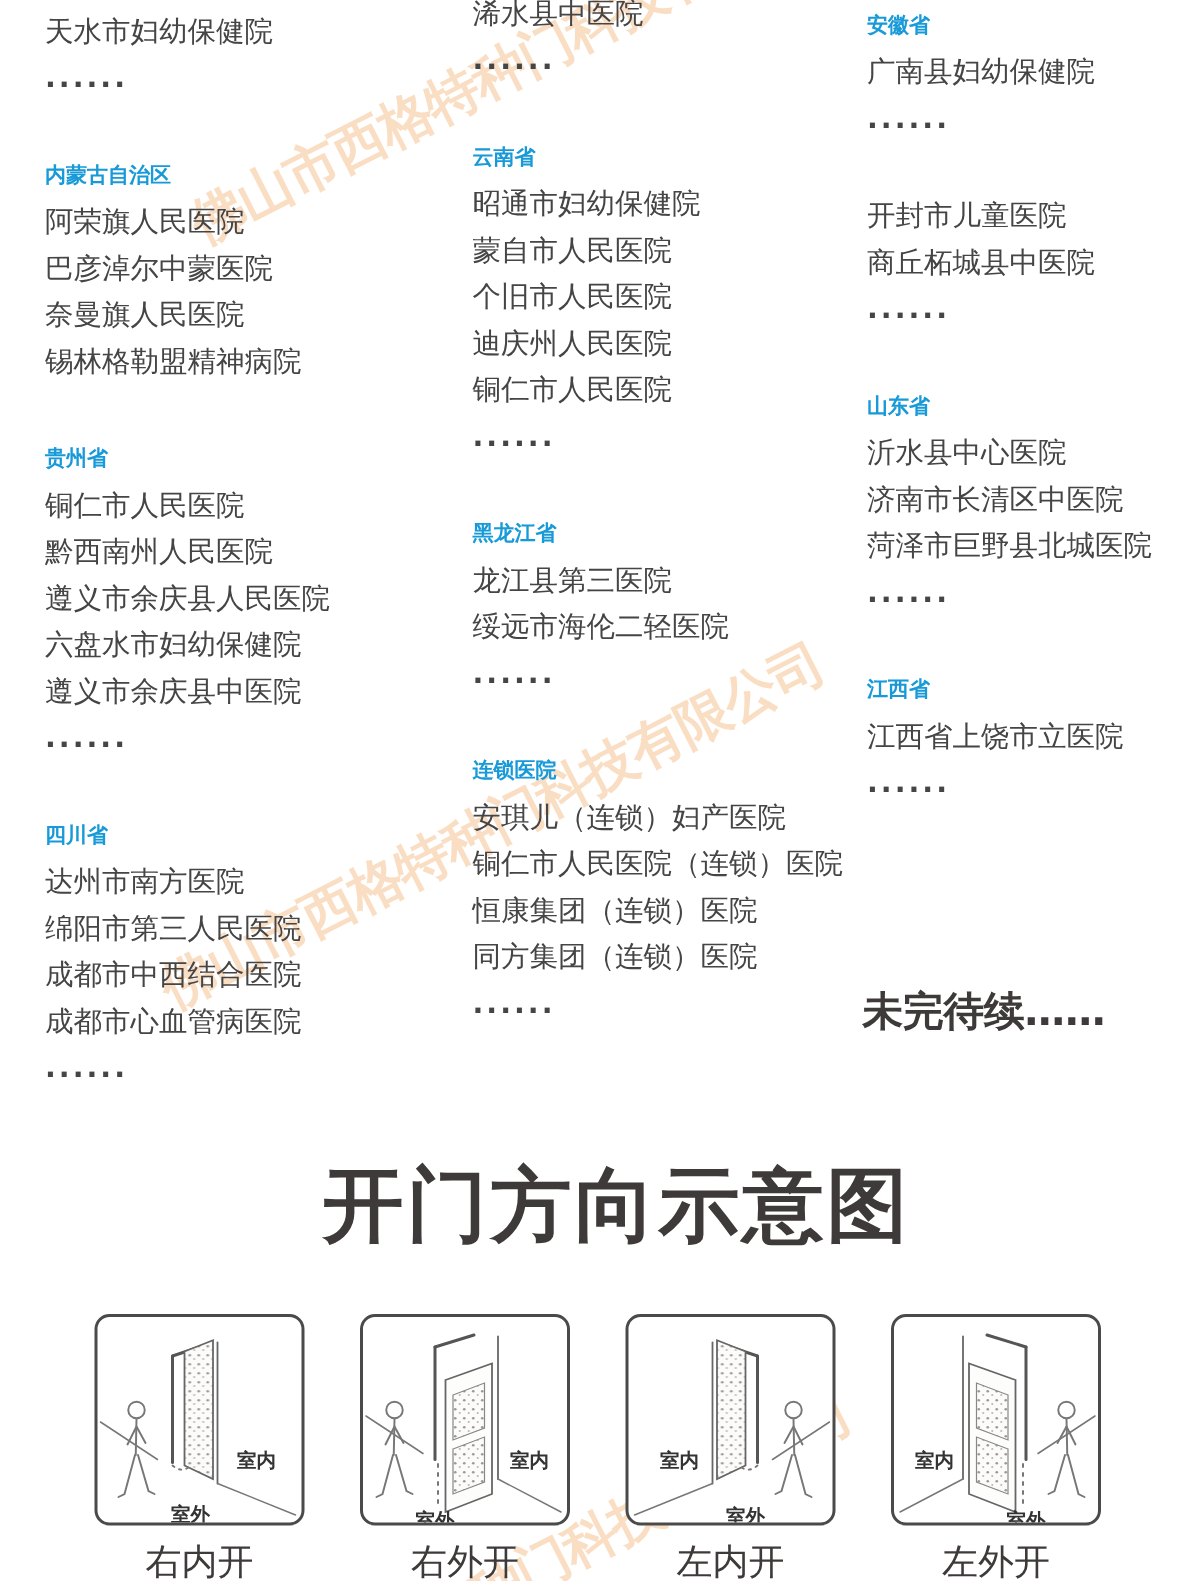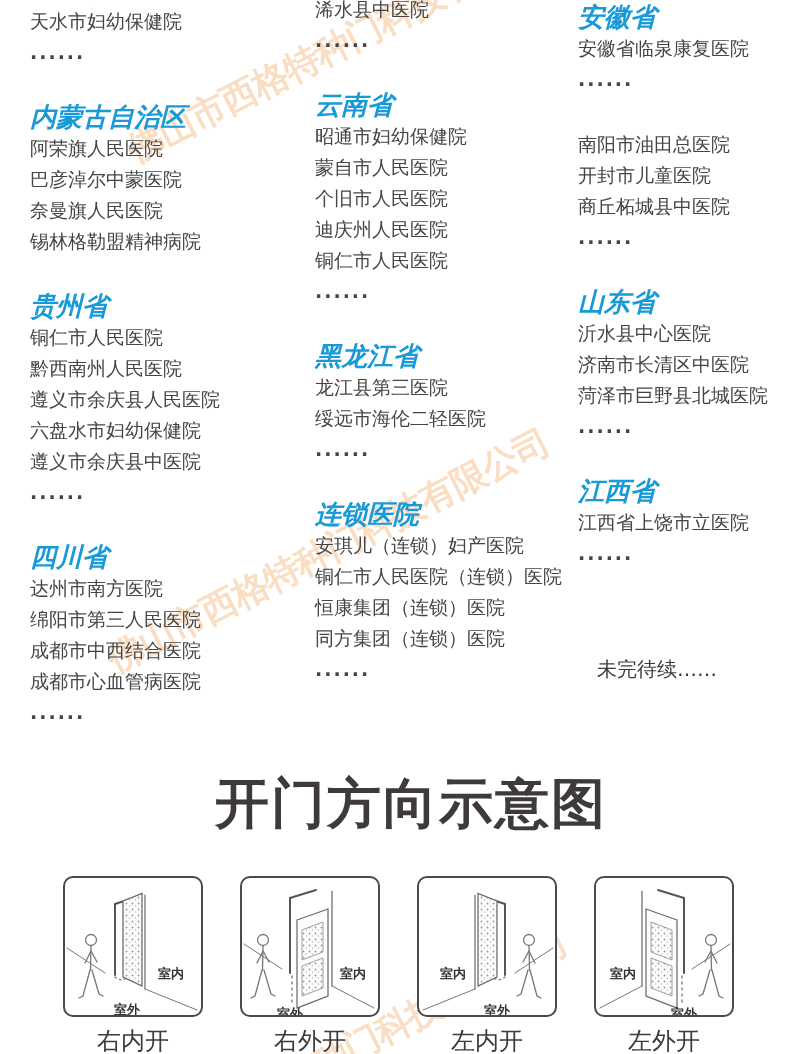--- a/index.html
+++ b/index.html
@@ -14,25 +14,25 @@
     color:var(--watermark,#f6c494);opacity:.55;
     transform:rotate(-27deg);transform-origin:0 50%;
   }
   
   .col{position:absolute;}
   #col-1{left:30px;top:-25px;width:272px;}
   #col-2{left:315px;top:-6px;width:268px;}
   #col-3{left:578px;top:2px;width:212px;}
   .block{margin-top:34px;}
   .block:first-child{margin-top:0;}
-  .header{font-size:26px;line-height:31px;font-weight:700;color:var(--accent,#189ad8);font-style:italic;}
+  .header{font-size:14px;line-height:31px;font-weight:700;color:var(--accent,#189ad8);}
   .item{font-size:19px;line-height:31px;color:var(--body_text,#454545);white-space:nowrap;}
   .ellipsis{font-weight:700;letter-spacing:2px;}
   
-  #continued{position:absolute;left:597px;top:656px;font-size:20px;font-weight:400;
+  #continued{position:absolute;left:575px;top:656px;font-size:27px;font-weight:700;
     color:var(--dark_text,#3e3a39);white-space:nowrap;}
   
   #door-title{position:absolute;left:16px;top:768px;width:790px;text-align:center;
     font-size:54px;font-weight:700;letter-spacing:2px;color:var(--dark_text,#3e3a39);}
   #diagrams{position:absolute;left:63px;top:876px;display:flex;gap:37px;align-items:flex-end;}
   .dcell{width:140px;}
   .dbox{width:136px;height:137px;border:2px solid #4a4a4a;border-radius:10px;background:#fff;}
   .dcaption{margin-top:8px;text-align:center;font-size:24px;font-weight:500;
     color:var(--dark_text,#3e3a39);}
   .dlabel{font-family:"DejaVu Serif","Liberation Serif",serif;font-size:13px;font-weight:700;fill:#333;}
@@ -101,25 +101,24 @@
         <div class="item">安琪儿（连锁）妇产医院</div>
         <div class="item">铜仁市人民医院（连锁）医院</div>
         <div class="item">恒康集团（连锁）医院</div>
         <div class="item">同方集团（连锁）医院</div>
         <div class="item ellipsis">......</div>
       </div>
     </div>
   <div class="col" id="col-3">
       <div class="block">
         <div class="header">安徽省</div>
-        <div class="item">安徽省临泉康复医院</div>
-        <div class="item ellipsis">......</div>
-      </div>
-      <div class="block">
-        <div class="item">南阳市油田总医院</div>
+        <div class="item">广南县妇幼保健院</div>
+        <div class="item ellipsis">......</div>
+      </div>
+      <div class="block">
         <div class="item">开封市儿童医院</div>
         <div class="item">商丘柘城县中医院</div>
         <div class="item ellipsis">......</div>
       </div>
       <div class="block">
         <div class="header">山东省</div>
         <div class="item">沂水县中心医院</div>
         <div class="item">济南市长清区中医院</div>
         <div class="item">菏泽市巨野县北城医院</div>
         <div class="item ellipsis">......</div>

